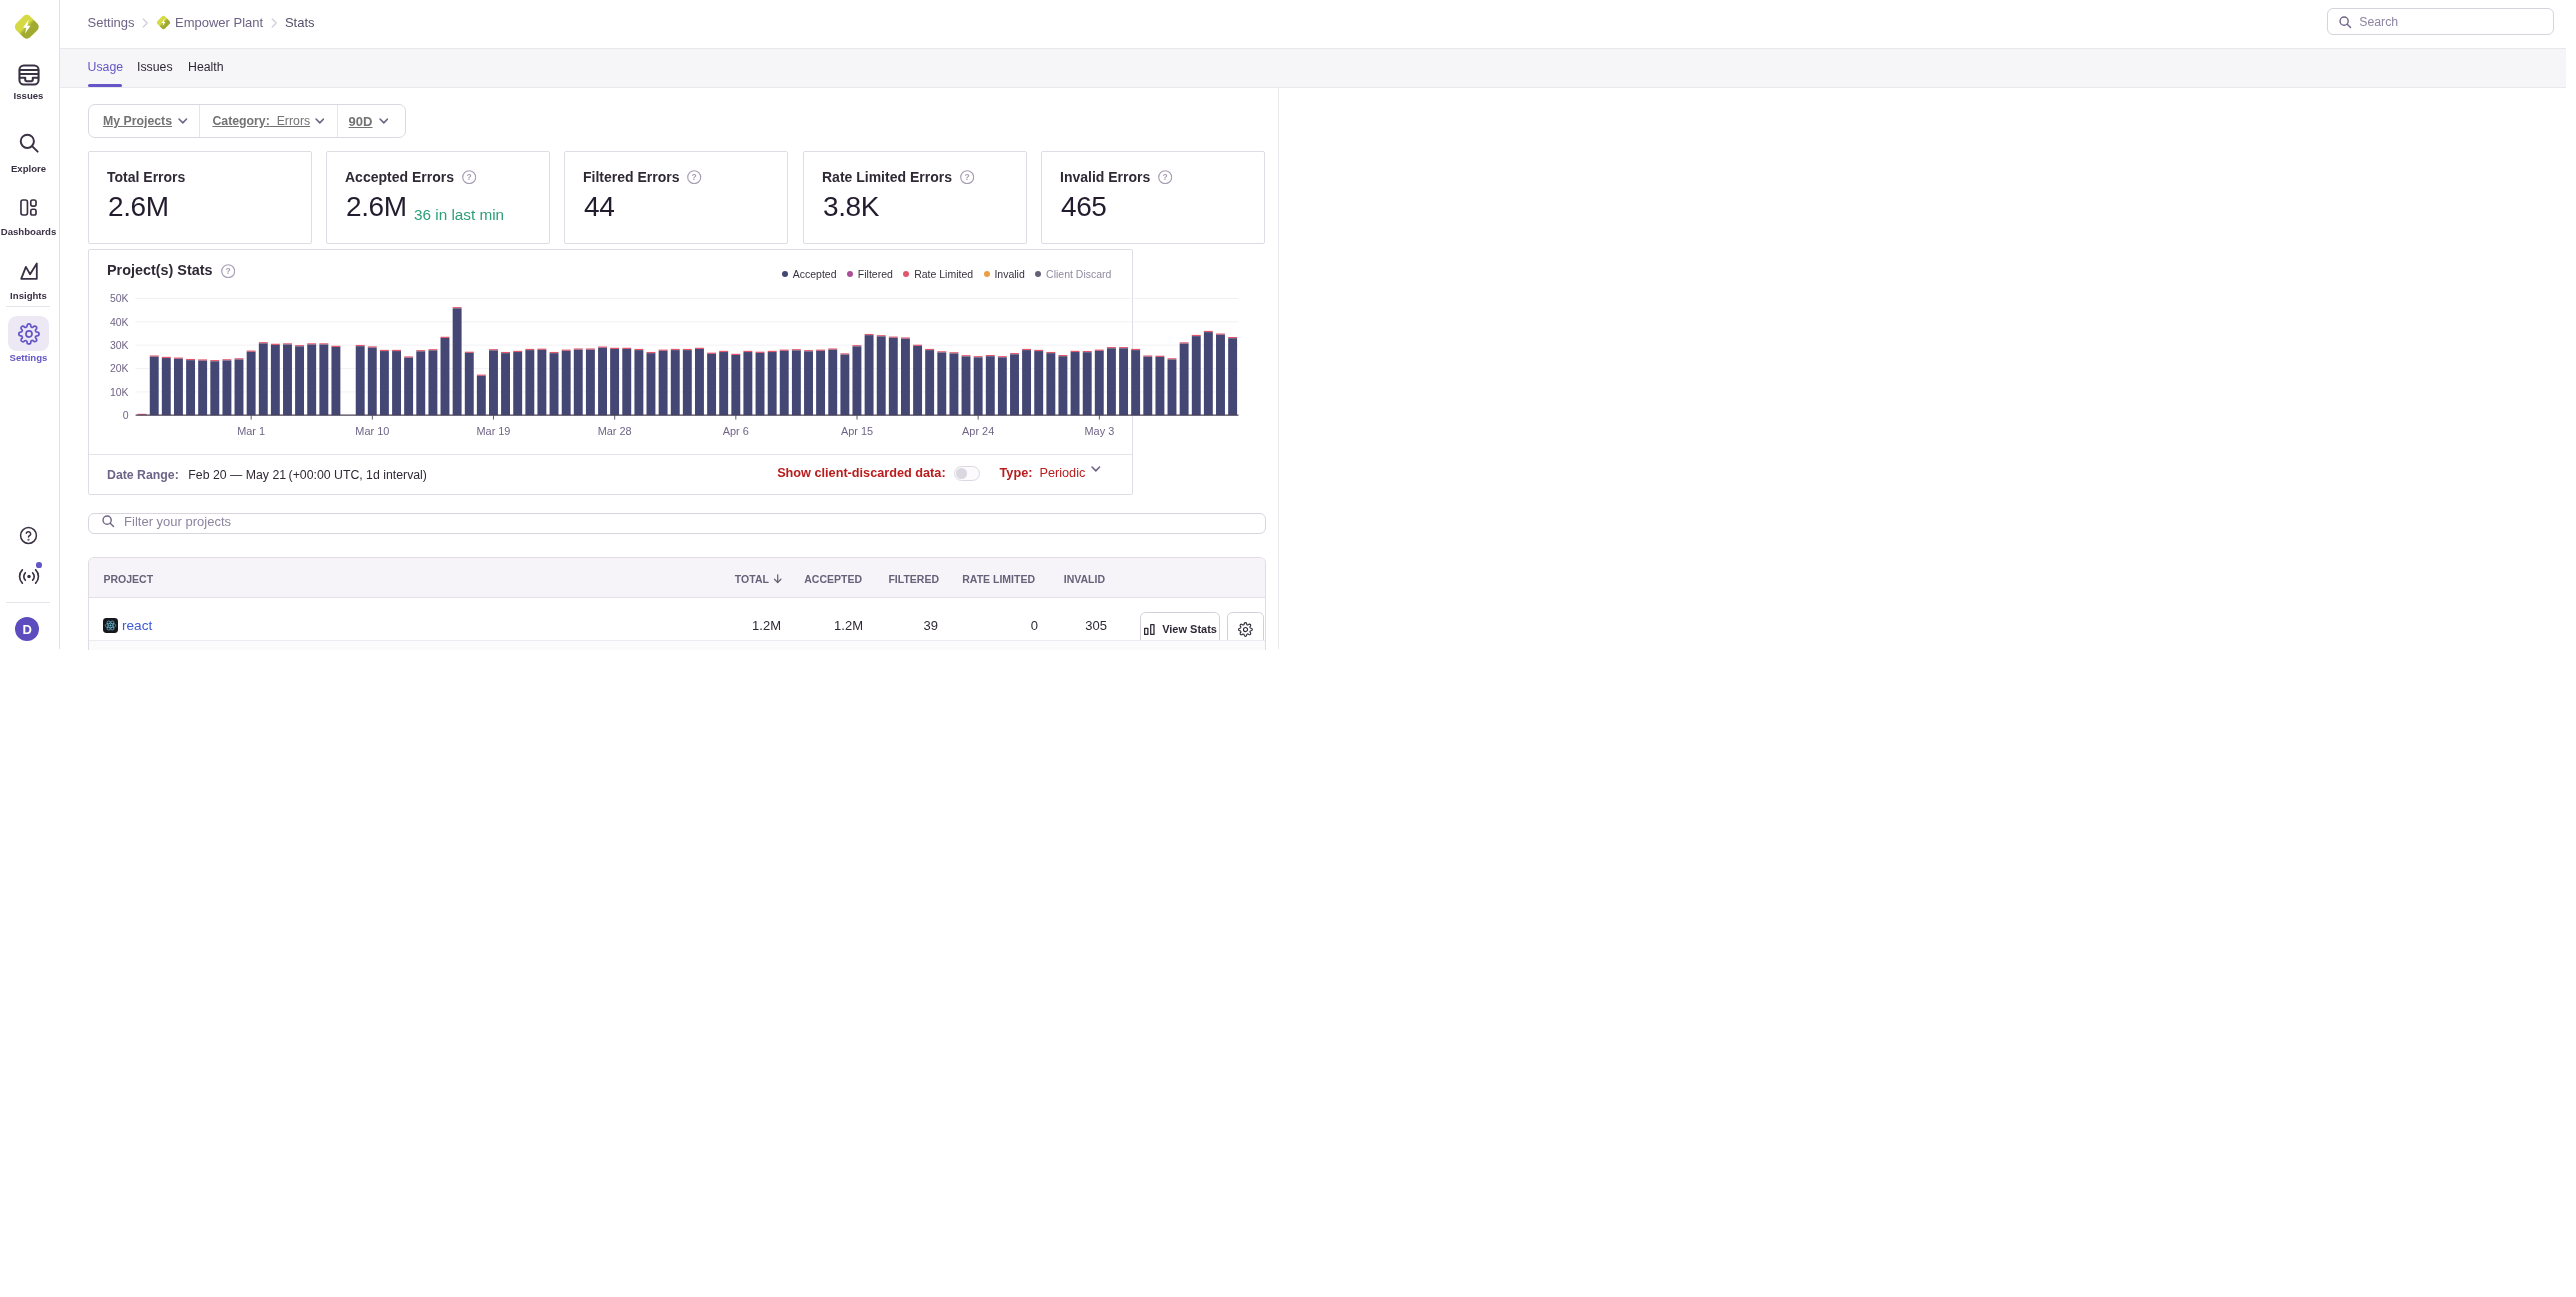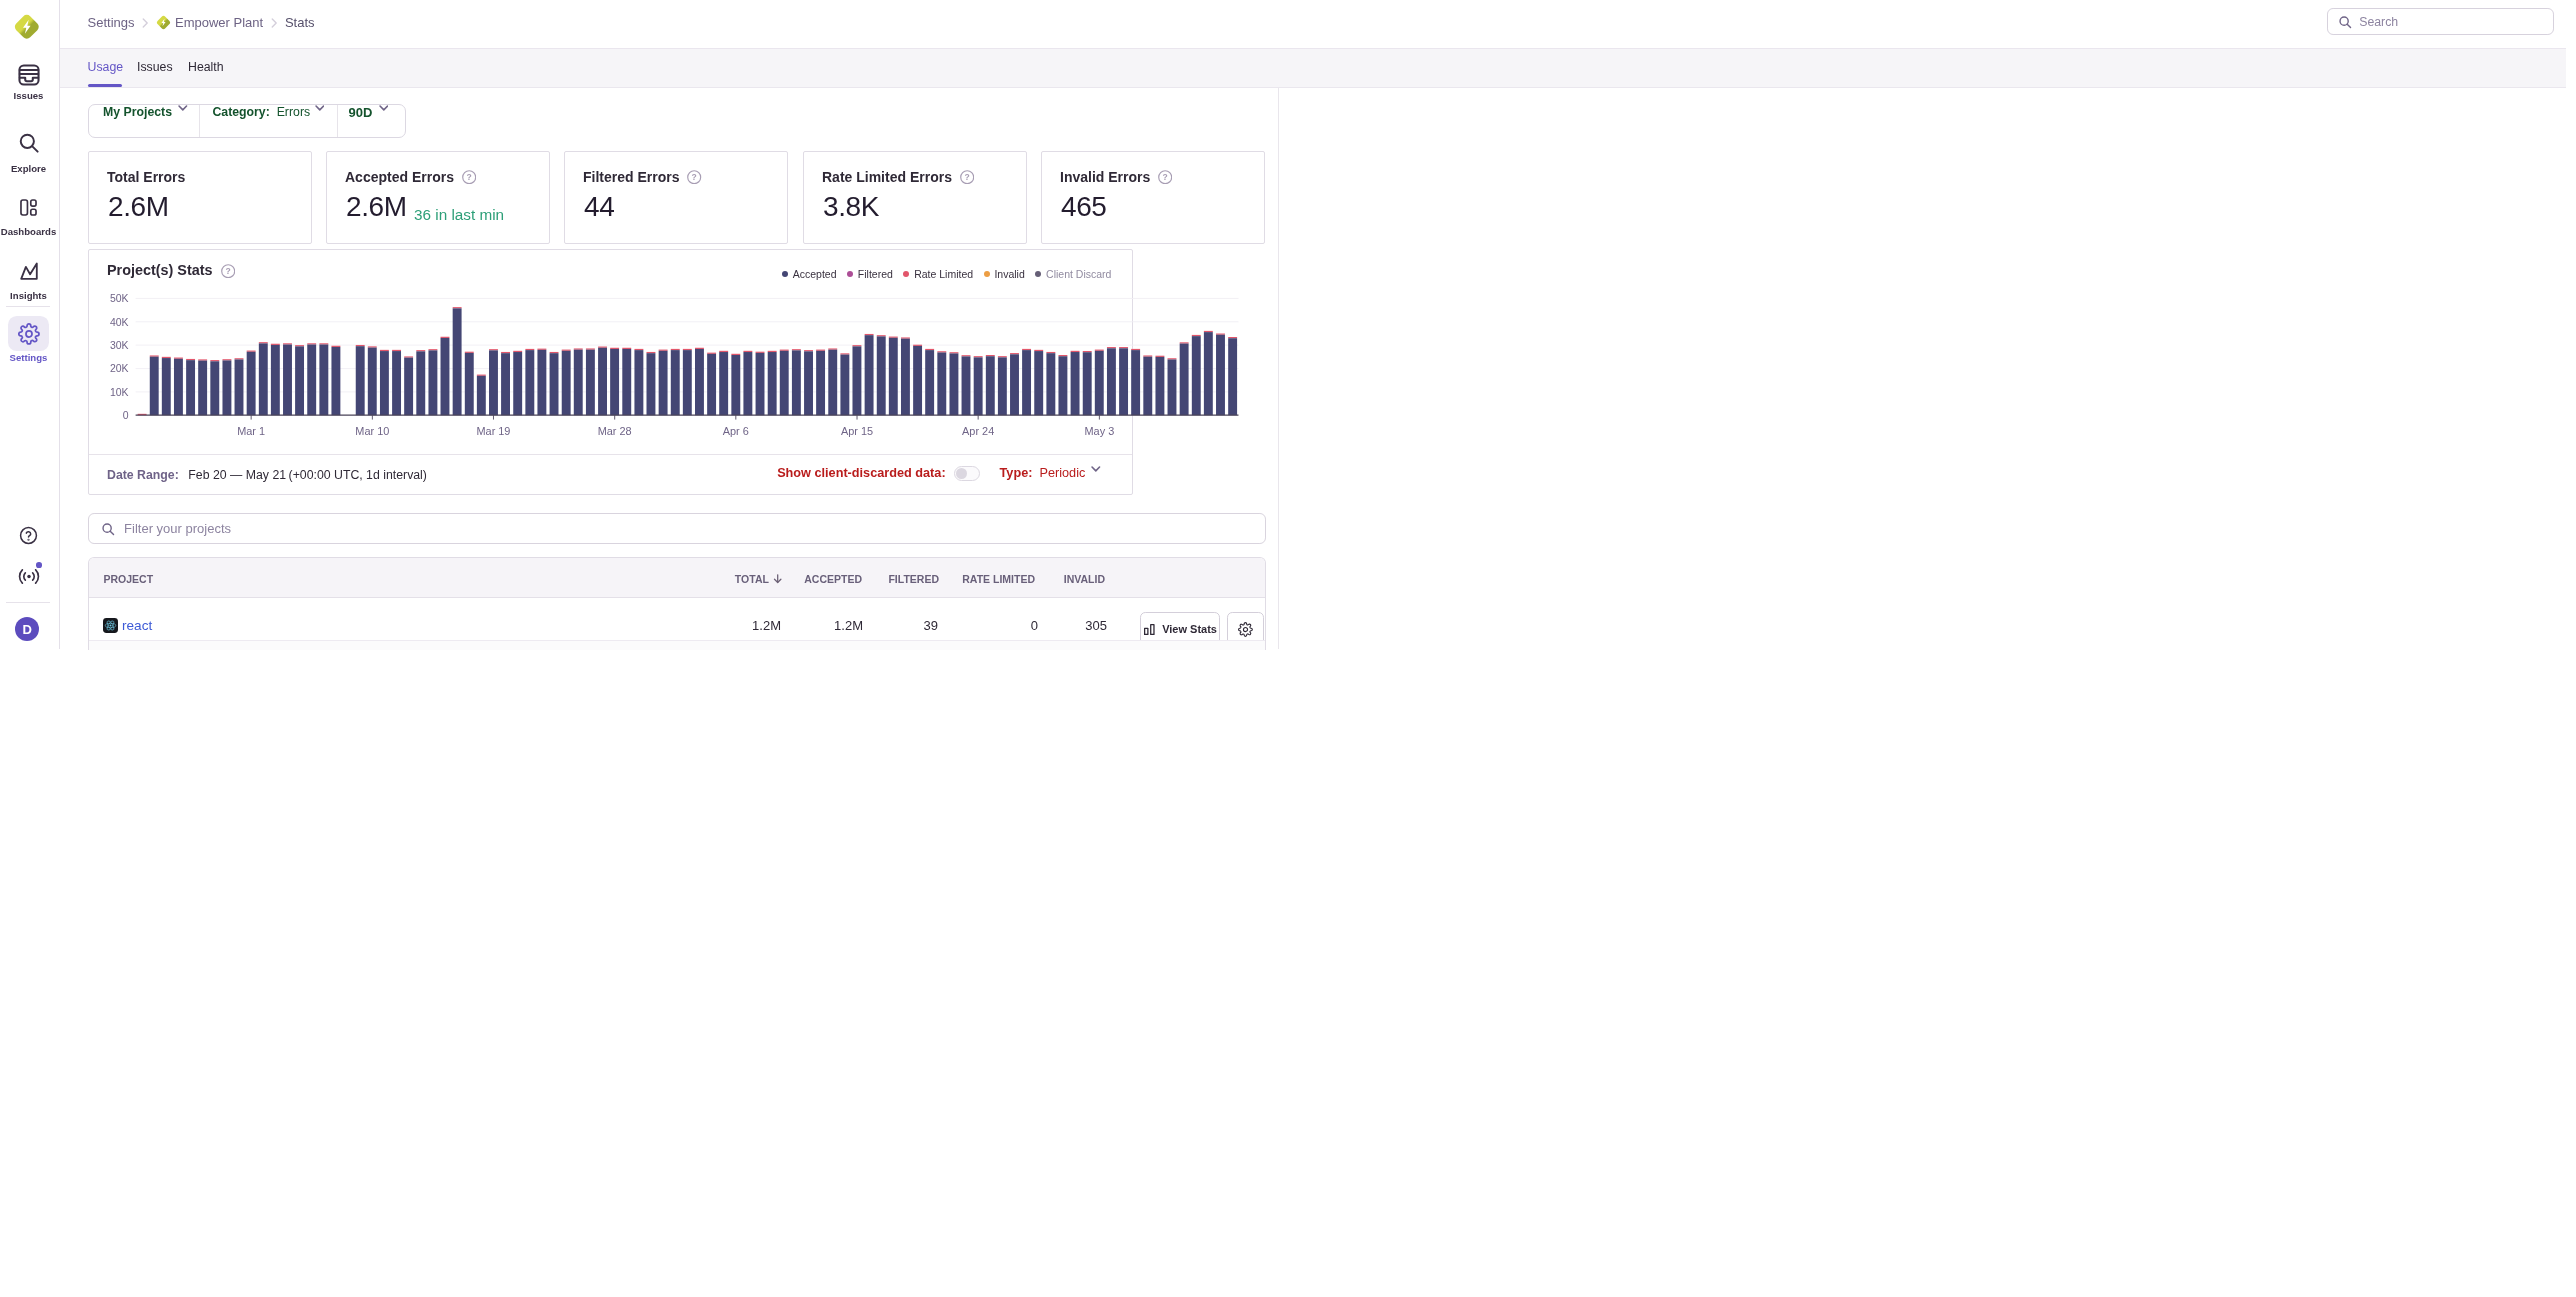--- a/index.html
+++ b/index.html
@@ -22,39 +22,39 @@
   border-radius:6.1px; display:flex; align-items:center; padding-left:10.5px; background:#fff; }
 #searchbox span { color:#8d84a0; font-size:12.3px; margin-left:7px; }
 
 #tabband { position:absolute; left:60px; top:49px; right:9.6px; height:39px; background:#f6f5f8;
   border-bottom:0.9px solid #eae7ee; }
 .tab { position:absolute; top:10.5px; font-size:12.3px; color:#2f2936; }
 #underline { position:absolute; left:27.6px; bottom:0; width:34px; height:2.6px; border-radius:1.8px; background:#6456c6; }
 
 #filterbar { position:absolute; left:88px; top:104px; height:34px; background:#fff;
   border:0.9px solid #dcd8e2; border-radius:7px; display:flex; align-items:center; }
-#filterbar .seg { font-size:12.3px; color:#14532d; display:flex; height:100%; }
+#filterbar .seg { font-size:12.3px; color:#737373; display:flex; align-items:center; height:100%;text-decoration:underline; }
 #filterbar .seg + .seg { border-left:0.9px solid #e7e4ea; }
 
 .card { position:absolute; background:#fff; border:0.9px solid #e0dce5; border-radius:2px; }
 .scard { top:151px; width:224px; height:93px; }
 .scard h3 { position:absolute; left:18px; top:16.6px; font-size:14px; color:#2f2936; font-weight:bold; white-space:nowrap; }
 .scard .num { position:absolute; left:19px; top:41px; font-size:28px; letter-spacing:-0.3px; line-height:1; color:#231c2e; letter-spacing:-0.4px; }
 .scard .sub { position:absolute; font-size:15.3px; color:#2d9f78; top:54px; white-space:nowrap; }
 
 #chartcard { left:88px; top:249px; width:1045px; height:246px; }
 #charttitle { position:absolute; left:18px; top:12.3px; font-size:14.4px; font-weight:bold; color:#2f2936; }
 #legend { position:absolute; right:20.6px; top:18px; display:flex; align-items:center; font-size:10.5px; color:#39313f; }
 #legend .dot { width:6px; height:6px; border-radius:50%; margin-right:4.8px; }
 #legend .it { margin-left:10.5px; display:flex; align-items:center; }
 #chartfoot { position:absolute; left:0; right:0; top:204px; height:42px; border-top:0.9px solid #e7e3ea; }
 #chartfoot .lbl { font-weight:bold; color:#6f6388; }
 
-#projfilter { position:absolute; left:88px; top:513px; width:1178px; height:31px; border:0.9px solid #d9d4de;
-  border-radius:6.1px; background:#fff; display:flex; align-items:center; padding-left:12.3px; }
+#projfilter { position:absolute; left:88px; top:513px; width:1178px; height:21px; border:0.9px solid #d9d4de;
+  border-radius:6.1px; background:#fff; display:flex; align-items:flex-start; padding-left:12.3px; }
 #projfilter span { color:#8d84a0; font-size:13px; margin-left:8.8px; }
 
 #table { position:absolute; left:88px; top:557px; width:1178px; height:93px; border:0.9px solid #e0dce5;
   border-radius:6.1px 6.1px 0 0; border-bottom:none; background:#fff; overflow:hidden; }
 #thead { position:absolute; left:0; right:0; top:0; height:40px; background:#f6f4f8; border-bottom:0.9px solid #e4e0e8; }
 #thead div { position:absolute; top:15px; white-space:nowrap; font-size:10.5px; font-weight:bold; color:#69607a; letter-spacing:0; }
 .rnum { position:absolute; font-size:13px; color:#2f2936; top:60px; white-space:nowrap; }
 .r { text-align:right; }
 
 .btn { position:absolute; white-space:nowrap; border:0.9px solid #d4cfda; border-radius:5.3px; background:#fff; display:flex;

